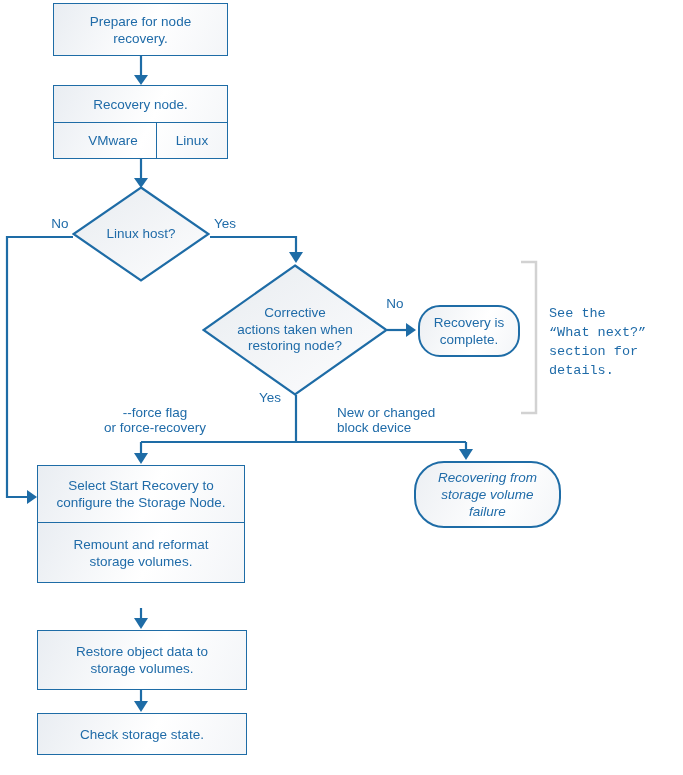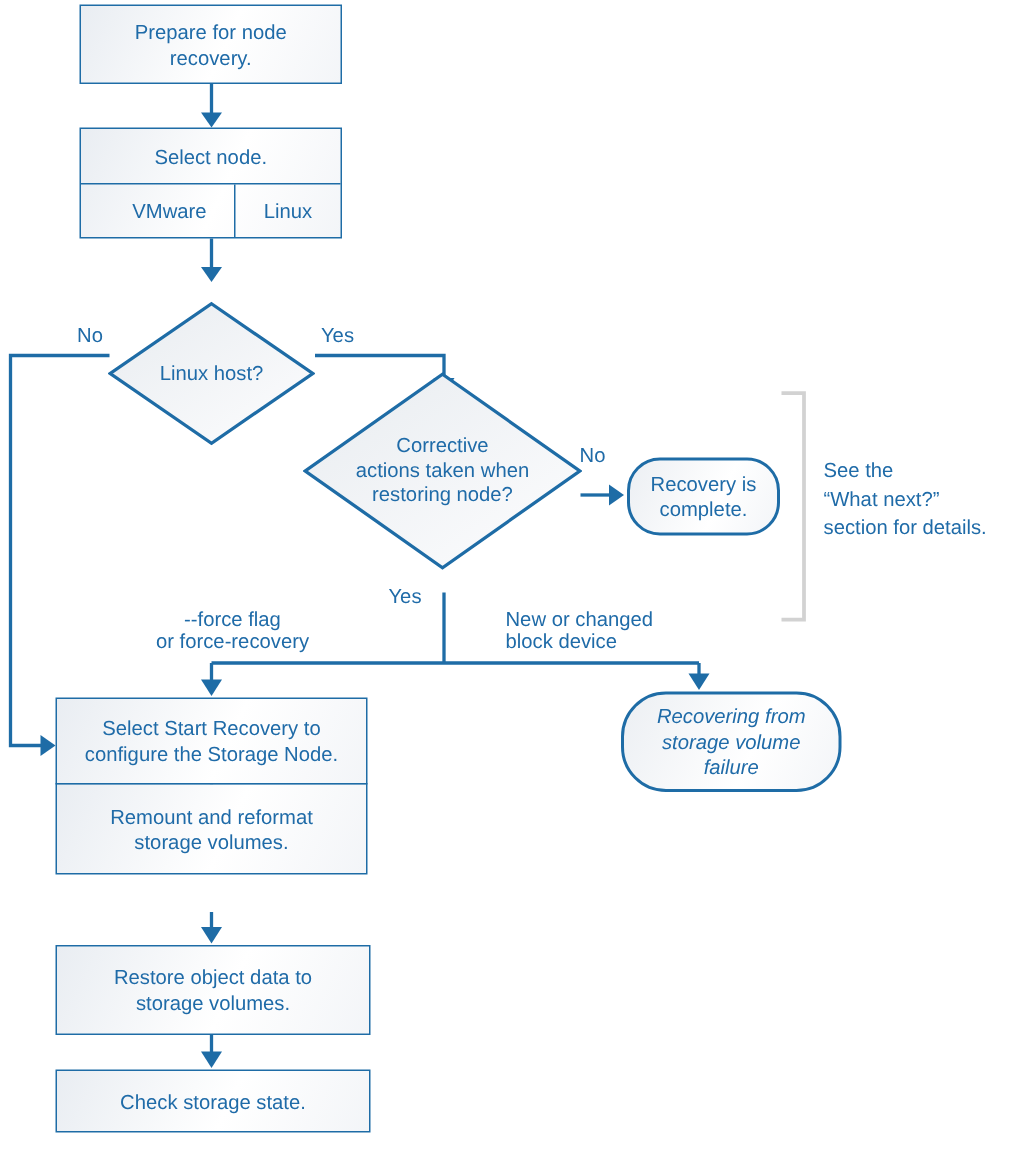--- a/index.html
+++ b/index.html
@@ -29,20 +29,21 @@
     display:flex;align-items:center;justify-content:center;
     text-align:center;font-size:13.5px;line-height:16.5px;white-space:pre-line;
   }
   .edge-label{
     position:absolute;font-size:13.5px;line-height:15px;white-space:pre-line;
   }
   .center{text-align:center;}
   .note{
     position:absolute;font-size:13.5px;line-height:19px;white-space:pre-line;
     text-align:left;
+    font-family:Liberation Mono, monospace;
   }
   .replace-box{
     position:absolute;box-sizing:border-box;border:1.6px solid #1e6ca6;
     background:linear-gradient(115deg,#e9edf2 0%,#ffffff 55%,#f3f5f8 100%);
     display:flex;flex-direction:column;
   }
   .replace-head{
     flex:0 0 36px;border-bottom:1.6px solid #1e6ca6;
     display:flex;align-items:center;justify-content:center;
     font-size:13.5px;
@@ -83,41 +84,41 @@
       <polygon points="134,618 148,618 141,629"></polygon>
       <polygon points="134,701 148,701 141,712"></polygon>
     </g>
     <path d="M521 262 H536 V413 H521" stroke="#d2d2d2" stroke-width="2.5" fill="none"></path>
   </svg>
 
   <div class="node rect" style="left:53px;top:3px;width:175px;height:53px;"><span>Prepare for node
 recovery.</span></div>
 
   <div class="replace-box" style="left:53px;top:85px;width:175px;height:74px;">
-    <div class="replace-head">Select node.</div>
+    <div class="replace-head">Recovery node.</div>
     <div class="replace-row">
       <div class="replace-cell first">VMware</div>
       <div class="replace-cell">Linux</div>
     </div>
   </div>
 
-  <div class="diamond-wrap" style="left:72px;top:201px;width:138px;height:96px;">
+  <div class="diamond-wrap" style="left:72px;top:186px;width:138px;height:96px;">
     <svg width="138" height="96" viewBox="0 0 138 96">
       <defs>
         <linearGradient id="g1" x1="0" y1="0" x2="1" y2="1">
           <stop offset="0" stop-color="#e8ecf0"></stop>
             <stop offset="1" stop-color="#fdfdfe"></stop>
         </linearGradient>
       </defs>
       <polygon points="69,1.5 136.5,48 69,94.5 1.5,48" fill="url(#g1)" stroke="#1e6ca6" stroke-width="2.2"></polygon>
     </svg>
     <div class="diamond-label">Linux host?</div>
   </div>
 
-  <div class="diamond-wrap" style="left:202px;top:248px;width:186px;height:132px;">
+  <div class="diamond-wrap" style="left:202px;top:264px;width:186px;height:132px;">
     <svg width="186" height="132" viewBox="0 0 186 132">
       <defs>
         <linearGradient id="g2" x1="0" y1="0" x2="1" y2="1">
           <stop offset="0" stop-color="#e8ecf0"></stop>
             <stop offset="1" stop-color="#fdfdfe"></stop>
         </linearGradient>
       </defs>
       <polygon points="93,1.5 184.5,66 93,130.5 1.5,66" fill="url(#g2)" stroke="#1e6ca6" stroke-width="2.2"></polygon>
     </svg>
     <div class="diamond-label">Corrective

